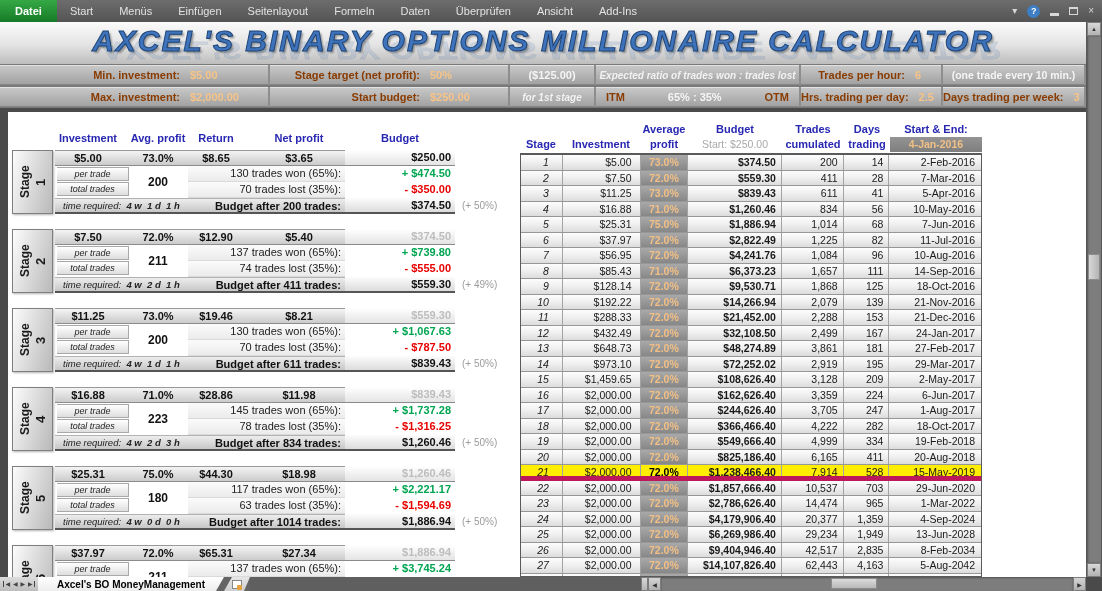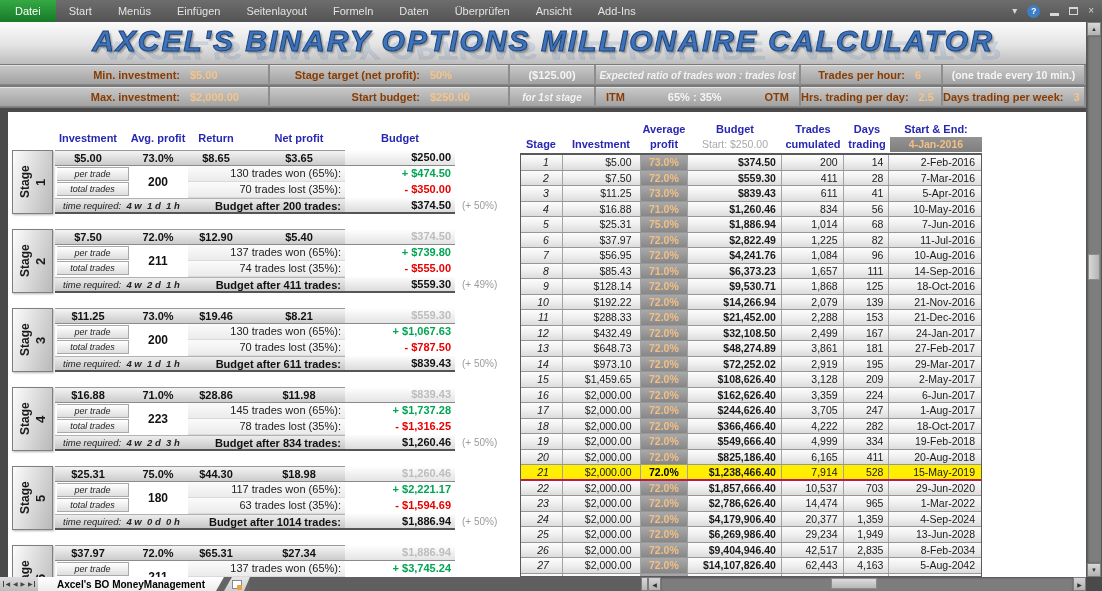--- a/index.html
+++ b/index.html
@@ -4,21 +4,21 @@
 <style>
   html,body{margin:0;padding:0;background:#3f3f3f;}
   *{box-sizing:border-box;font-family:"Liberation Sans",sans-serif;}
   #app{position:relative;width:1102px;height:591px;background:#4a4a4a;overflow:hidden;}
 
   
   .menubar{position:absolute;left:0;top:0;width:1102px;height:22px;
     background:linear-gradient(180deg,#6d6d6d,#545454);display:flex;align-items:stretch;}
   .menu-items{display:flex;align-items:stretch;}
   .menu-item{display:flex;align-items:center;padding:0 13px;font-size:11px;color:#e3e3e3;cursor:default;}
-  .menu-item.active{background:linear-gradient(180deg,#35a945,#177a28);color:#fff;font-weight:normal;padding:0 15px;}
+  .menu-item.active{background:linear-gradient(180deg,#35a945,#177a28);color:#fff;font-weight:bold;padding:0 15px;}
   .win-controls{margin-left:auto;display:flex;align-items:center;gap:10px;padding-right:8px;color:#d8d8d8;}
   .wc{font-size:10px;line-height:1;cursor:default;}
   .wc.help{width:13px;height:13px;border-radius:50%;background:#3d7ec4;color:#fff;font-weight:bold;
     display:flex;align-items:center;justify-content:center;font-size:9px;}
   .wc.minimize{width:9px;height:3px;background:#d8d8d8;margin-top:6px;}
   .wc.restore{width:9px;height:8px;border:1px solid #d8d8d8;border-top:2px solid #d8d8d8;}
 
   
   .titleband{position:absolute;left:0;top:22px;width:1086px;height:42px;
     background:linear-gradient(180deg,#fbfbfb 0%,#e3e3e3 55%,#bdbdbd 100%);
@@ -107,21 +107,21 @@
   .rc{border-right:1px solid #a3a3a3;font-size:10.5px;line-height:14px;color:#1a1a1a;white-space:nowrap;overflow:hidden;}
   .rc:last-child{border-right:none;}
   .rc.stage{width:42px;font-style:italic;text-align:right;padding-right:13px;}
   .rc.inv{width:78px;text-align:right;padding-right:8px;}
   .rc.avg{width:48px;text-align:center;font-weight:bold;color:#f2bf85;
     background:linear-gradient(180deg,#a9a9a9,#878787);}
   .rc.budget{width:94px;text-align:right;padding-right:5px;font-weight:bold;}
   .rc.trades{width:62px;text-align:right;padding-right:5px;}
   .rc.days{width:46px;text-align:right;padding-right:5px;}
   .rc.date{width:92px;text-align:right;padding-right:6px;}
-  .rrow.hl{background:#ffee00;border-bottom:2px solid #be185d;}
+  .rrow.hl{background:#ffee00;border-bottom:5px solid #be185d;}
   .rrow.hl .rc.avg{background:#ffee00;color:#000;}
 
   
   .bottombar{position:absolute;left:0;top:577px;width:1086px;height:14px;background:#646464;display:flex;align-items:stretch;}
   .sheetnavs{width:38px;background:linear-gradient(180deg,#dcdcdc,#bdbdbd);display:flex;align-items:center;
     justify-content:space-around;color:#444;padding:0 2px;}
   .nav{font-size:6px;line-height:1;}
   .nav.first{border-left:1px solid #444;padding-left:1px;}
   .nav.last{border-right:1px solid #444;padding-right:1px;}
   .sheettab{width:186px;background:linear-gradient(180deg,#fff,#ededed);color:#000;font-size:10px;font-weight:bold;

